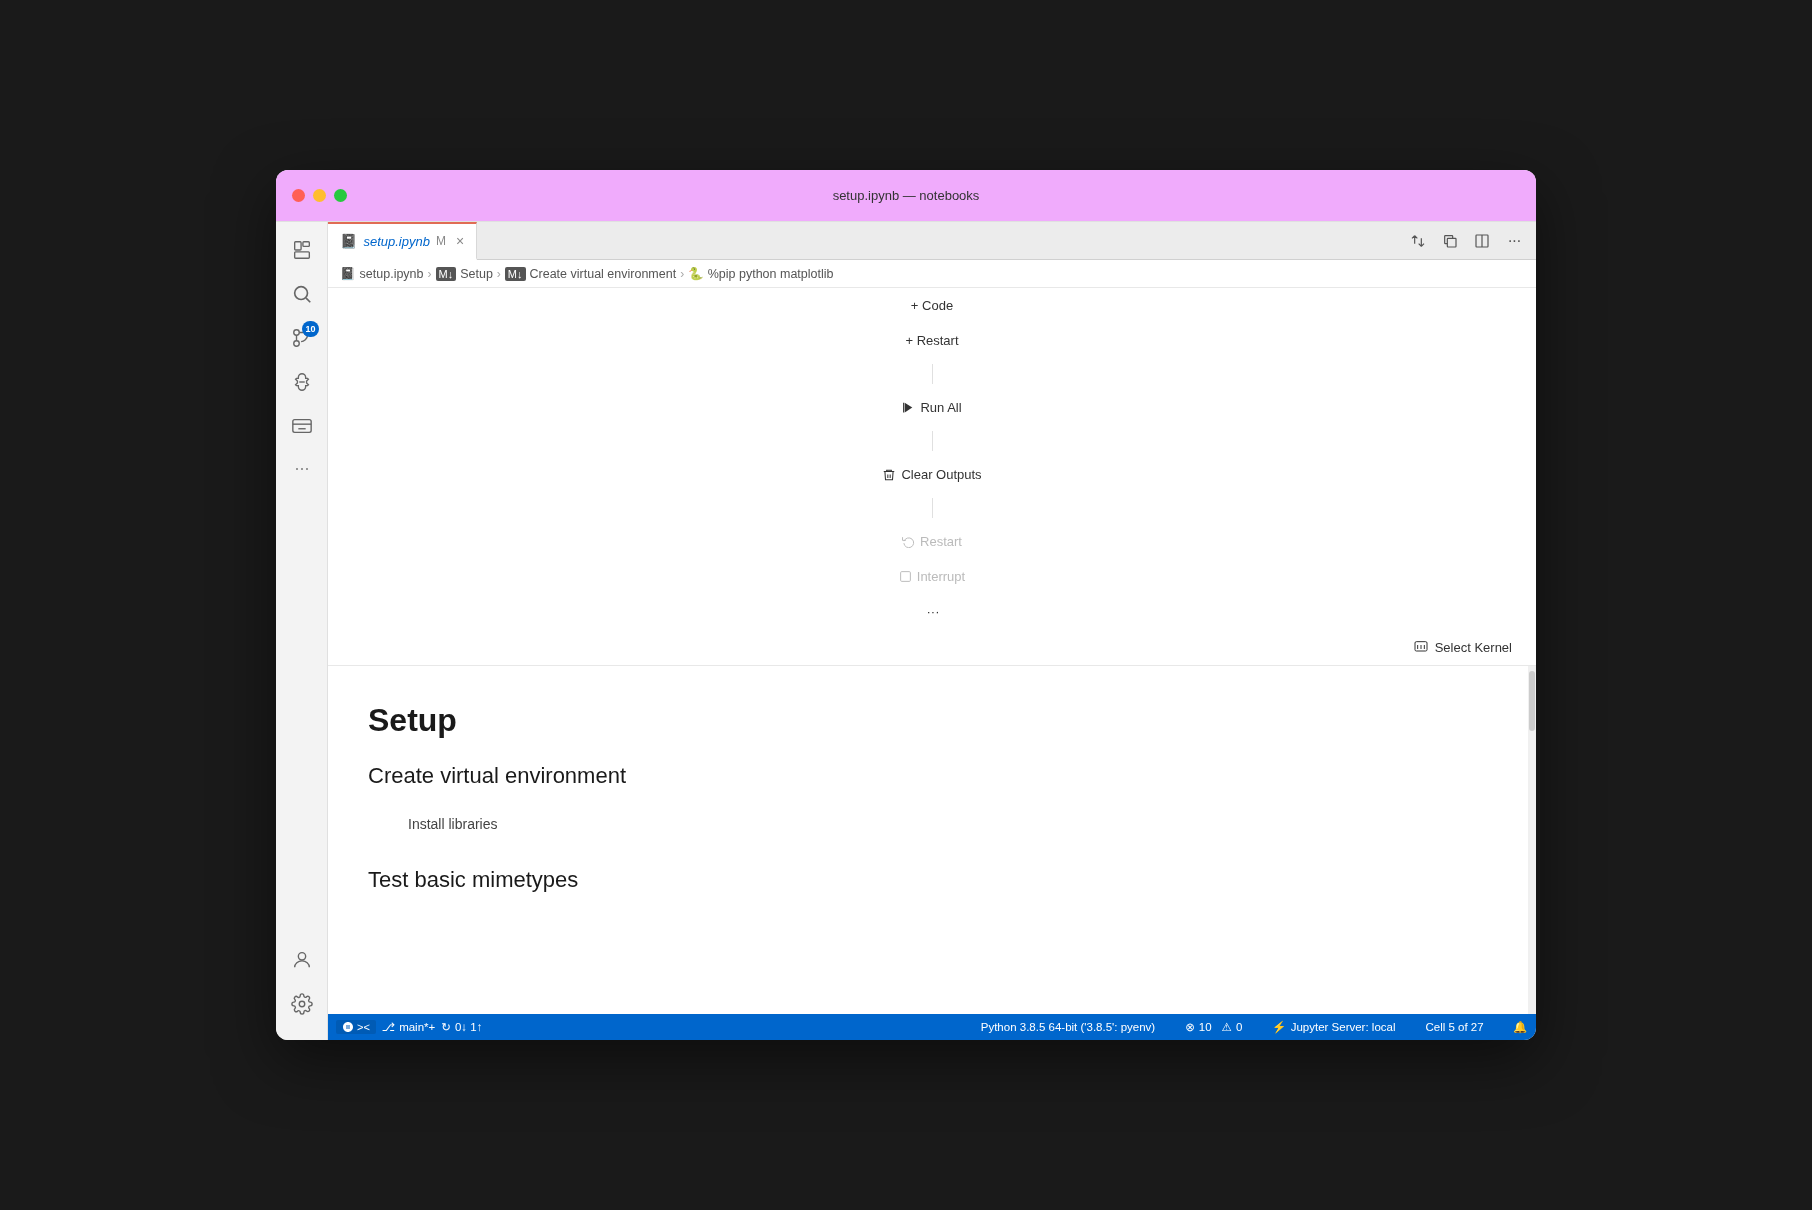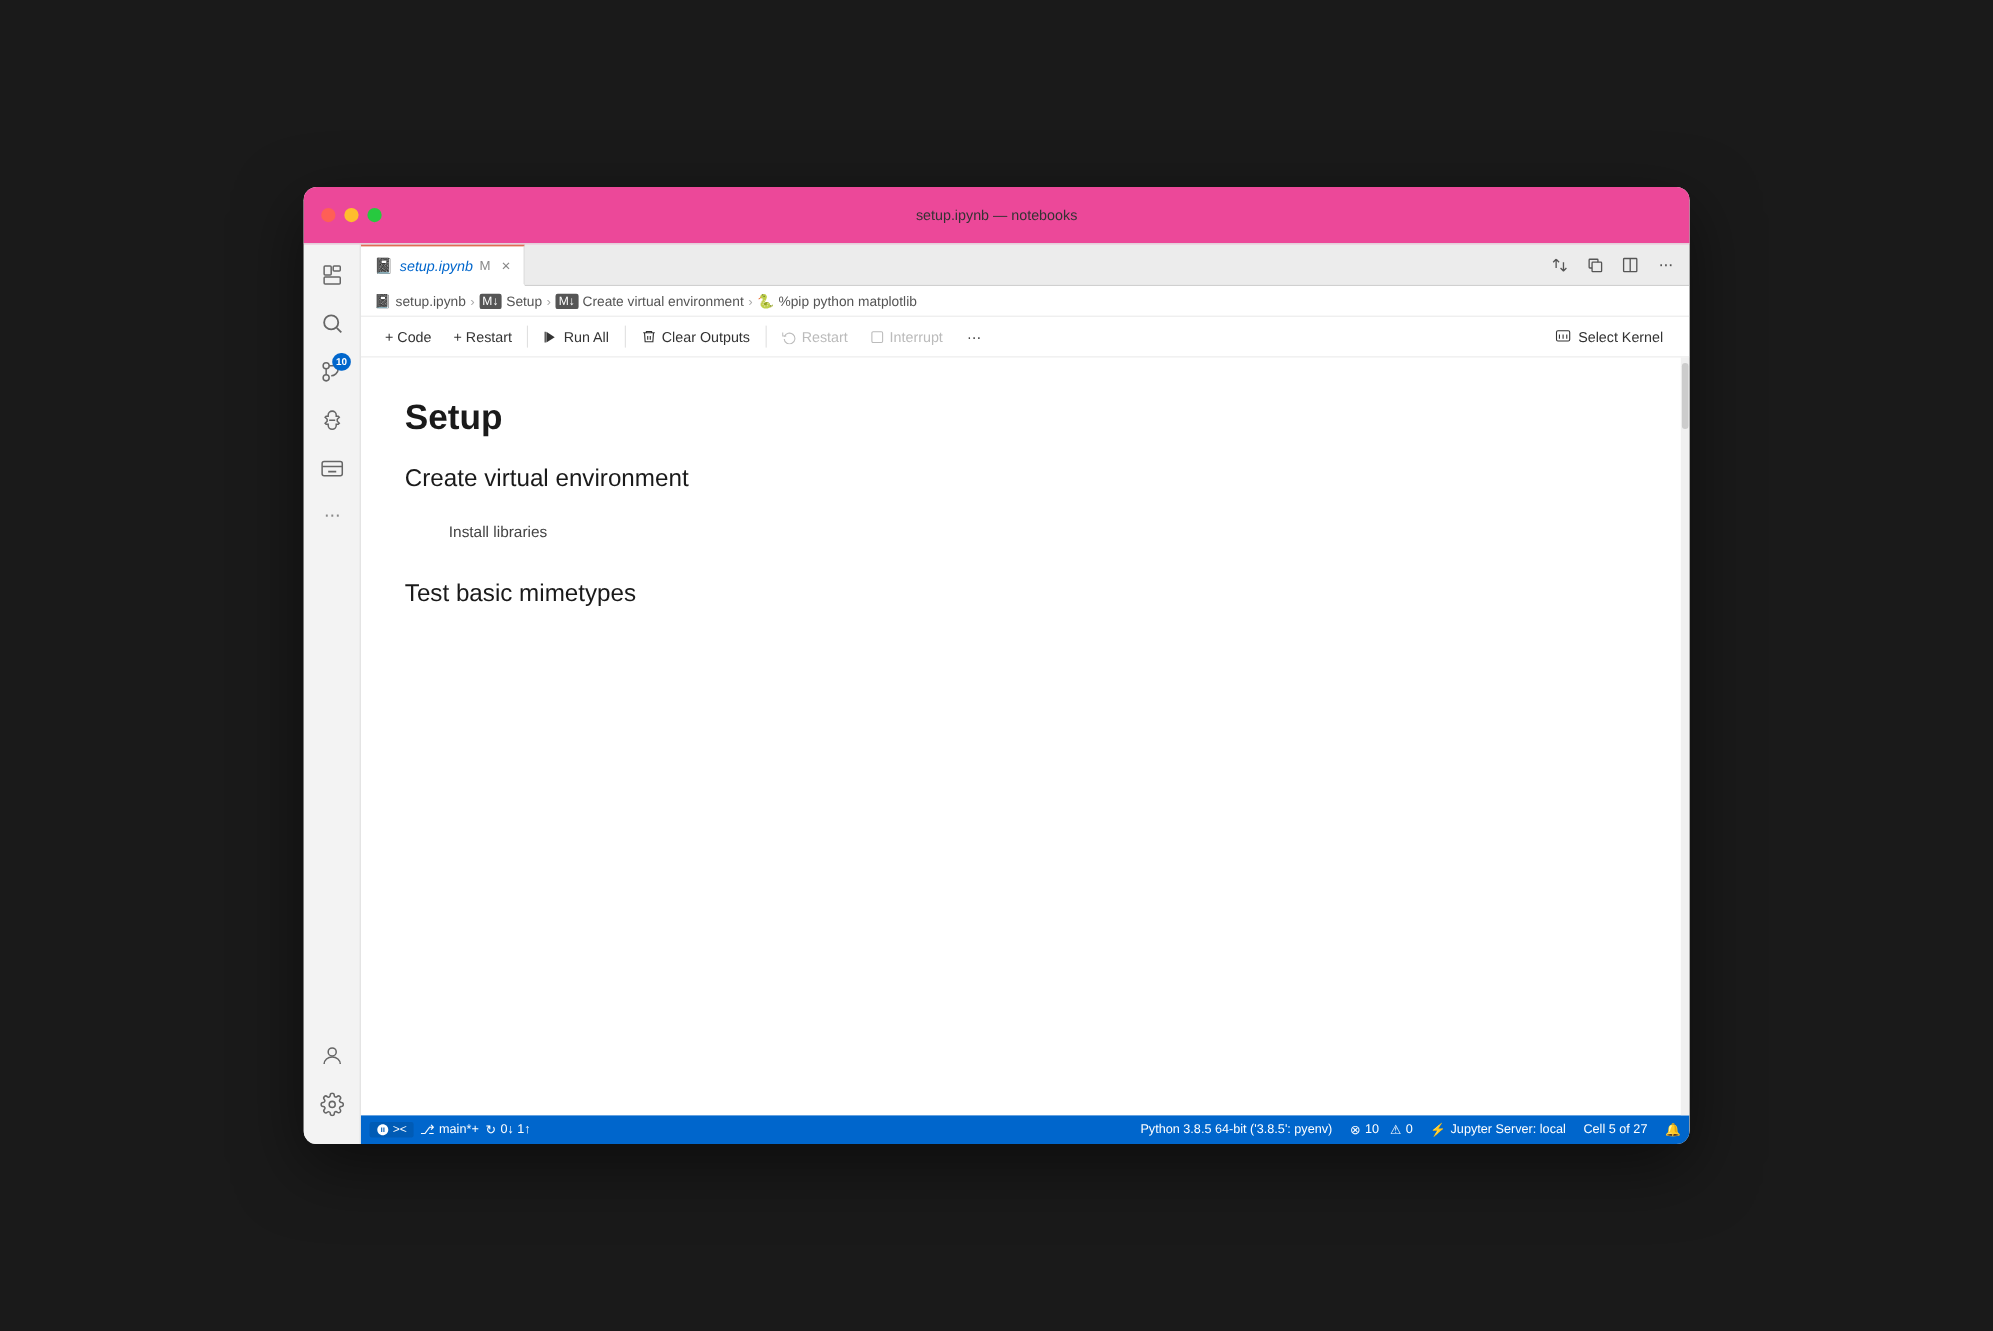--- a/index.html
+++ b/index.html
@@ -16,21 +16,21 @@
       height: 870px;
       background: #ffffff;
       border-radius: 12px;
       box-shadow: 0 20px 60px rgba(0,0,0,0.5);
       overflow: hidden;
       display: flex;
       flex-direction: column;
     }
     
     .title-bar {
-      background: #ec4899;
+      background: #f0abfc;
       height: 52px;
       display: flex;
       align-items: center;
       justify-content: center;
       position: relative;
       border-bottom: 1px solid #e0e0e0;
       flex-shrink: 0;
     }
     .traffic-lights {
       position: absolute;
@@ -194,25 +194,26 @@
       align-items: center;
       gap: 4px;
       color: #555;
       cursor: pointer;
     }
     .breadcrumb-separator { color: #aaa; font-size: 12px; }
     
     .toolbar {
       display: flex;
       align-items: center;
-      gap: 0;
+      gap: 12px;
       padding: 6px 12px;
       border-bottom: 1px solid #e8e8e8;
       background: #fff;
       flex-shrink: 0;
+      flex-direction: column;
     }
     .toolbar-btn {
       display: flex;
       align-items: center;
       gap: 5px;
       padding: 4px 10px;
       font-size: 13px;
       color: #333;
       cursor: pointer;
       border-radius: 4px;
@@ -326,21 +327,21 @@
       border-radius: 2px;
       display: flex;
       align-items: center;
       gap: 3px;
       cursor: pointer;
     }
     .status-right {
       margin-left: auto;
       display: flex;
       align-items: center;
-      gap: 16px;
+      gap: 30px;
     }
     .status-item {
       display: flex;
       align-items: center;
       gap: 4px;
       cursor: pointer;
     }
     
     .scroll-indicator {
       width: 8px;

